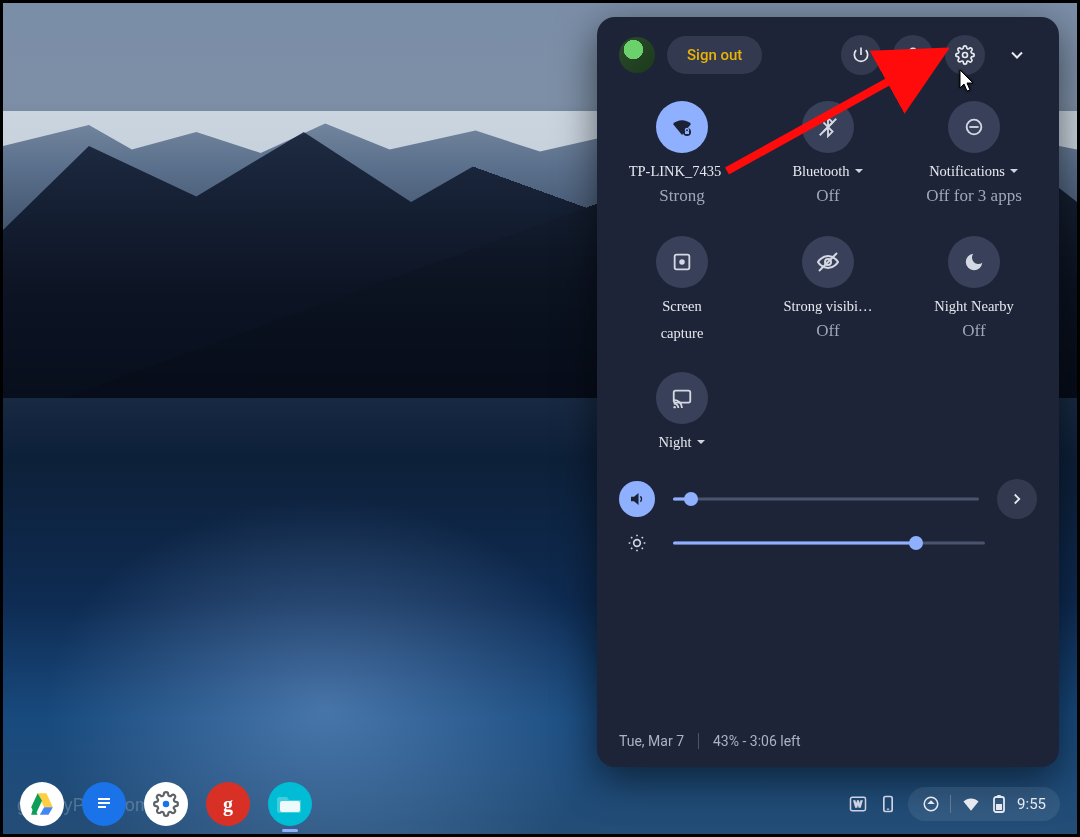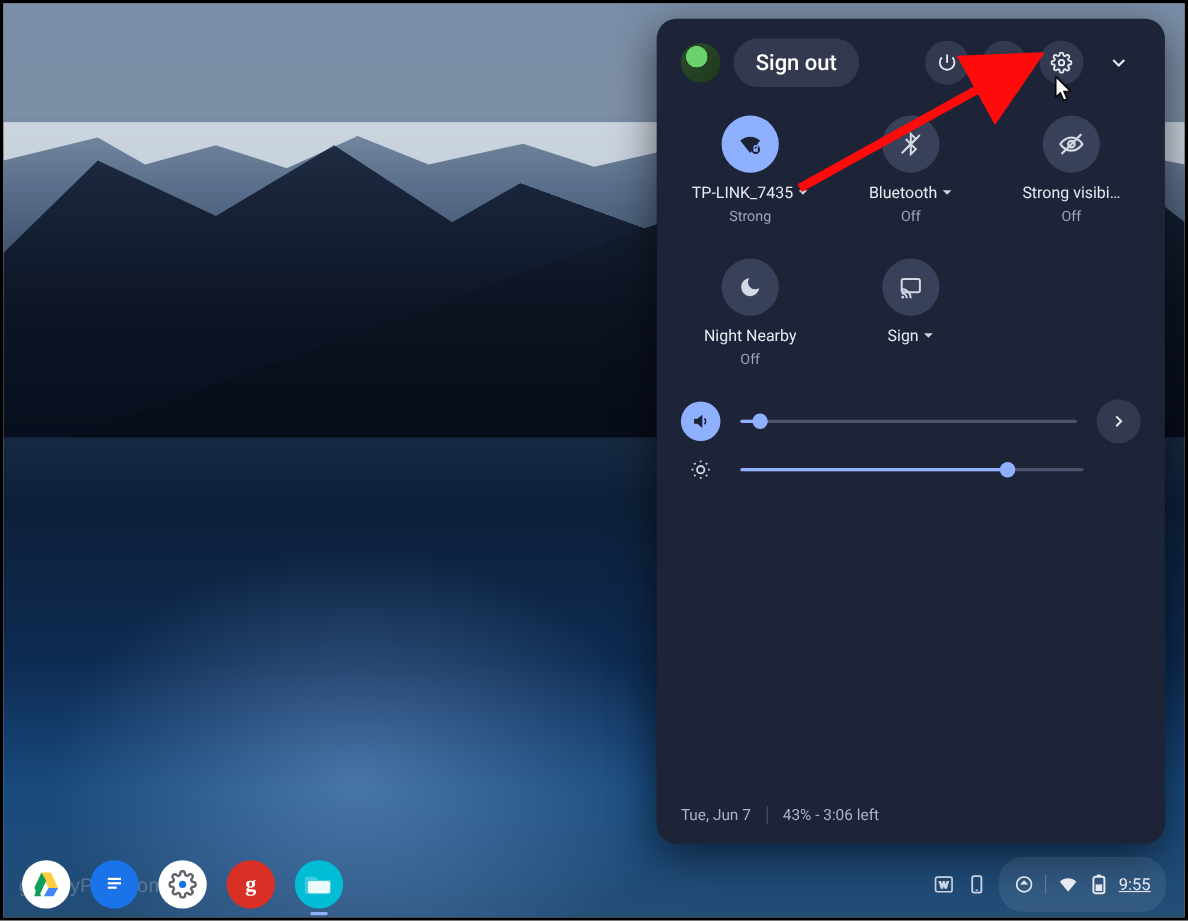--- a/index.html
+++ b/index.html
@@ -45,55 +45,55 @@
     padding: 18px 22px 8px 22px;
   }
   .avatar {
     width:36px; height:36px; border-radius:50%;
     background:
       radial-gradient(circle at 40% 35%, #6bd26b 0 30%, transparent 31%),
       linear-gradient(135deg,#2d4a2d,#1a3a1a);
   }
   .spacer { flex:1; }
   .pill {
-    background:#333a4f; color:#ffffff;
+    background:#333a4f; color:#eab308;
     border-radius:22px; padding:10px 20px;
-    font-size:20px; font-weight:500;
+    font-size:15px; font-weight:500;
     display:flex; align-items:center; justify-content:center;
     cursor:pointer;
   }
   .iconbtn {
     width:40px; height:40px; border-radius:50%;
     background:#333a4f;
     display:flex; align-items:center; justify-content:center;
     cursor:pointer; color:#e6e9ef;
   }
   .iconbtn.plain { background:transparent; }
 
   
   .tiles {
     display:grid;
     grid-template-columns: repeat(3, 1fr);
     padding: 18px 12px 0 12px;
     row-gap: 30px;
   }
   .tile {
     display:flex; flex-direction:column; align-items:center;
-    gap:10px; cursor:pointer;
+    gap:10px; cursor:pointer;font-family:Liberation Serif, serif;
   }
   .tile .circle {
     width:52px; height:52px; border-radius:50%;
     background:#39405a;
     display:flex; align-items:center; justify-content:center;
     color:#d5d9e4;
   }
   .tile.active .circle { background:#8fb0ff; color:#1b2235; }
   .tile .label-row { display:flex; align-items:center; gap:4px; font-size:14.5px; color:#e6e9ef; max-width:140px; justify-content:center;}
   .tile .label-row .caret { opacity:.9; }
-  .tile .sub { font-size:13px; color:#9da6bd; margin-top:-4px;}
+  .tile .sub { font-size:17px; color:#9da6bd; margin-top:-4px;}
   .tile .label-text { white-space:nowrap; overflow:hidden; text-overflow:ellipsis; max-width:120px;}
 
   
   .sliders { padding: 26px 22px 0 22px; }
   .slider-row { display:flex; align-items:center; gap:18px; height:44px;}
   .slider-icon {
     width:36px; height:36px; border-radius:50%;
     display:flex; align-items:center; justify-content:center;
     color:#cdd3e2; flex:none;
   }
@@ -156,22 +156,22 @@
   .app.drive { background:#fff;}
   .app.docs  { background:#1a73e8;}
   .app.settings-app { background:#fff;}
   .app.g     { background:#d93025; color:#fff; font-weight:600; font-size:20px; font-family: Georgia, serif;}
   .app.files { background:#00bcd4;}
 
   .shelf-right { margin-left:auto; display:flex; align-items:center; gap:10px; color:#e6e9ef; }
   .tray-pill {
     display:flex; align-items:center; gap:10px;
     background: rgba(255,255,255,.08);
-    border-radius: 22px; padding:6px 14px; height:50px;
-    font-size:15px; cursor:pointer;text-decoration:underline;
+    border-radius: 22px; padding:6px 14px; height:34px;
+    font-size:15px; cursor:pointer;
   }
   .tray-mini { display:flex; align-items:center; gap:10px; color:#d6dbe9; }
 
   .watermark {
     position:absolute; left:14px; bottom:18px;
     color:rgba(255,255,255,.22); font-size:18px; font-family: Arial, sans-serif;
     pointer-events:none; letter-spacing:.3px;
   }
 </style>
 </head>
@@ -244,20 +244,49 @@
           <div class="label-row">
             <span class="label-text">Bluetooth</span>
             <span class="caret"><svg width="10" height="10" viewBox="0 0 10 10" fill="currentColor">
                 <path d="M1 3l4 4 4-4z"></path>
               </svg></span>
           </div>
           <div class="sub">Off</div>
         </div>
         <div class="tile">
           <div class="circle">
+            <svg width="22" height="22" viewBox="0 0 24 24" fill="none" stroke="currentColor" stroke-width="2">
+              <circle cx="12" cy="12" r="8"></circle>
+              <line x1="7" y1="12" x2="17" y2="12"></line>
+            </svg>
+          </div>
+          <div class="label-row">
+            <span class="label-text">Notifications</span>
+            <span class="caret"><svg width="10" height="10" viewBox="0 0 10 10" fill="currentColor">
+                <path d="M1 3l4 4 4-4z"></path>
+              </svg></span>
+          </div>
+          <div class="sub">Off for 3 apps</div>
+        </div>
+        <div class="tile">
+          <div class="circle">
+            <svg width="22" height="22" viewBox="0 0 24 24" fill="none" stroke="currentColor" stroke-width="2">
+              <rect x="4" y="4" width="16" height="16" rx="2"></rect>
+              <circle cx="12" cy="12" r="3" fill="currentColor" stroke="none"></circle>
+            </svg>
+          </div>
+          <div class="label-row">
+            <span class="label-text">Screen</span>
+          </div>
+          <div class="label-row">
+            <span>capture</span>
+          </div>
+        </div>
+        <div class="tile">
+          <div class="circle">
             <svg width="24" height="24" viewBox="0 0 24 24" fill="none" stroke="currentColor" stroke-width="2">
               <path d="M2 12s3.5-6 10-6 10 6 10 6-3.5 6-10 6S2 12 2 12z"></path>
               <circle cx="12" cy="12" r="3"></circle>
               <line x1="3" y1="21" x2="21" y2="3"></line>
             </svg>
           </div>
           <div class="label-row">
             <span class="label-text">Strong visibi…</span>
           </div>
           <div class="sub">Off</div>
@@ -276,21 +305,21 @@
         <div class="tile">
           <div class="circle">
             <svg width="22" height="22" viewBox="0 0 24 24" fill="none" stroke="currentColor" stroke-width="2">
               <rect x="3" y="4" width="18" height="13" rx="2"></rect>
               <path d="M3 18a5 5 0 0 1 5 5"></path>
               <path d="M3 14a9 9 0 0 1 9 9"></path>
               <circle cx="4" cy="22" r="1.3" fill="currentColor" stroke="none"></circle>
             </svg>
           </div>
           <div class="label-row">
-            <span class="label-text">Sign</span>
+            <span class="label-text">Night</span>
             <span class="caret"><svg width="10" height="10" viewBox="0 0 10 10" fill="currentColor">
                 <path d="M1 3l4 4 4-4z"></path>
               </svg></span>
           </div>
         </div>
       </div>
 
     <div class="sliders">
       <div class="slider-row">
         <div class="slider-icon active">
@@ -320,21 +349,21 @@
         </div>
         <div class="track" style="margin-right:52px;">
           <div class="rail"></div>
           <div class="fill" id="bri-fill" style="width: 78%;"></div>
           <div class="thumb" id="bri-thumb" style="left: 78%;"></div>
         </div>
       </div>
     </div>
 
     <div class="footer">
-      <span>Tue, Jun 7</span>
+      <span>Tue, Mar 7</span>
       <div class="vdiv"></div>
       <span>43% - 3:06 left</span>
     </div>
   </div>
 
   <svg class="arrow" style="left:716px; top:44px;" width="230" height="132" viewBox="0 0 230 132">
     <defs>
       <marker id="ah" markerWidth="9" markerHeight="9" refX="6" refY="4.5" orient="auto">
         <path d="M0,0 L9,4.5 L0,9 z" fill="#ff0b0b"></path>
       </marker>

